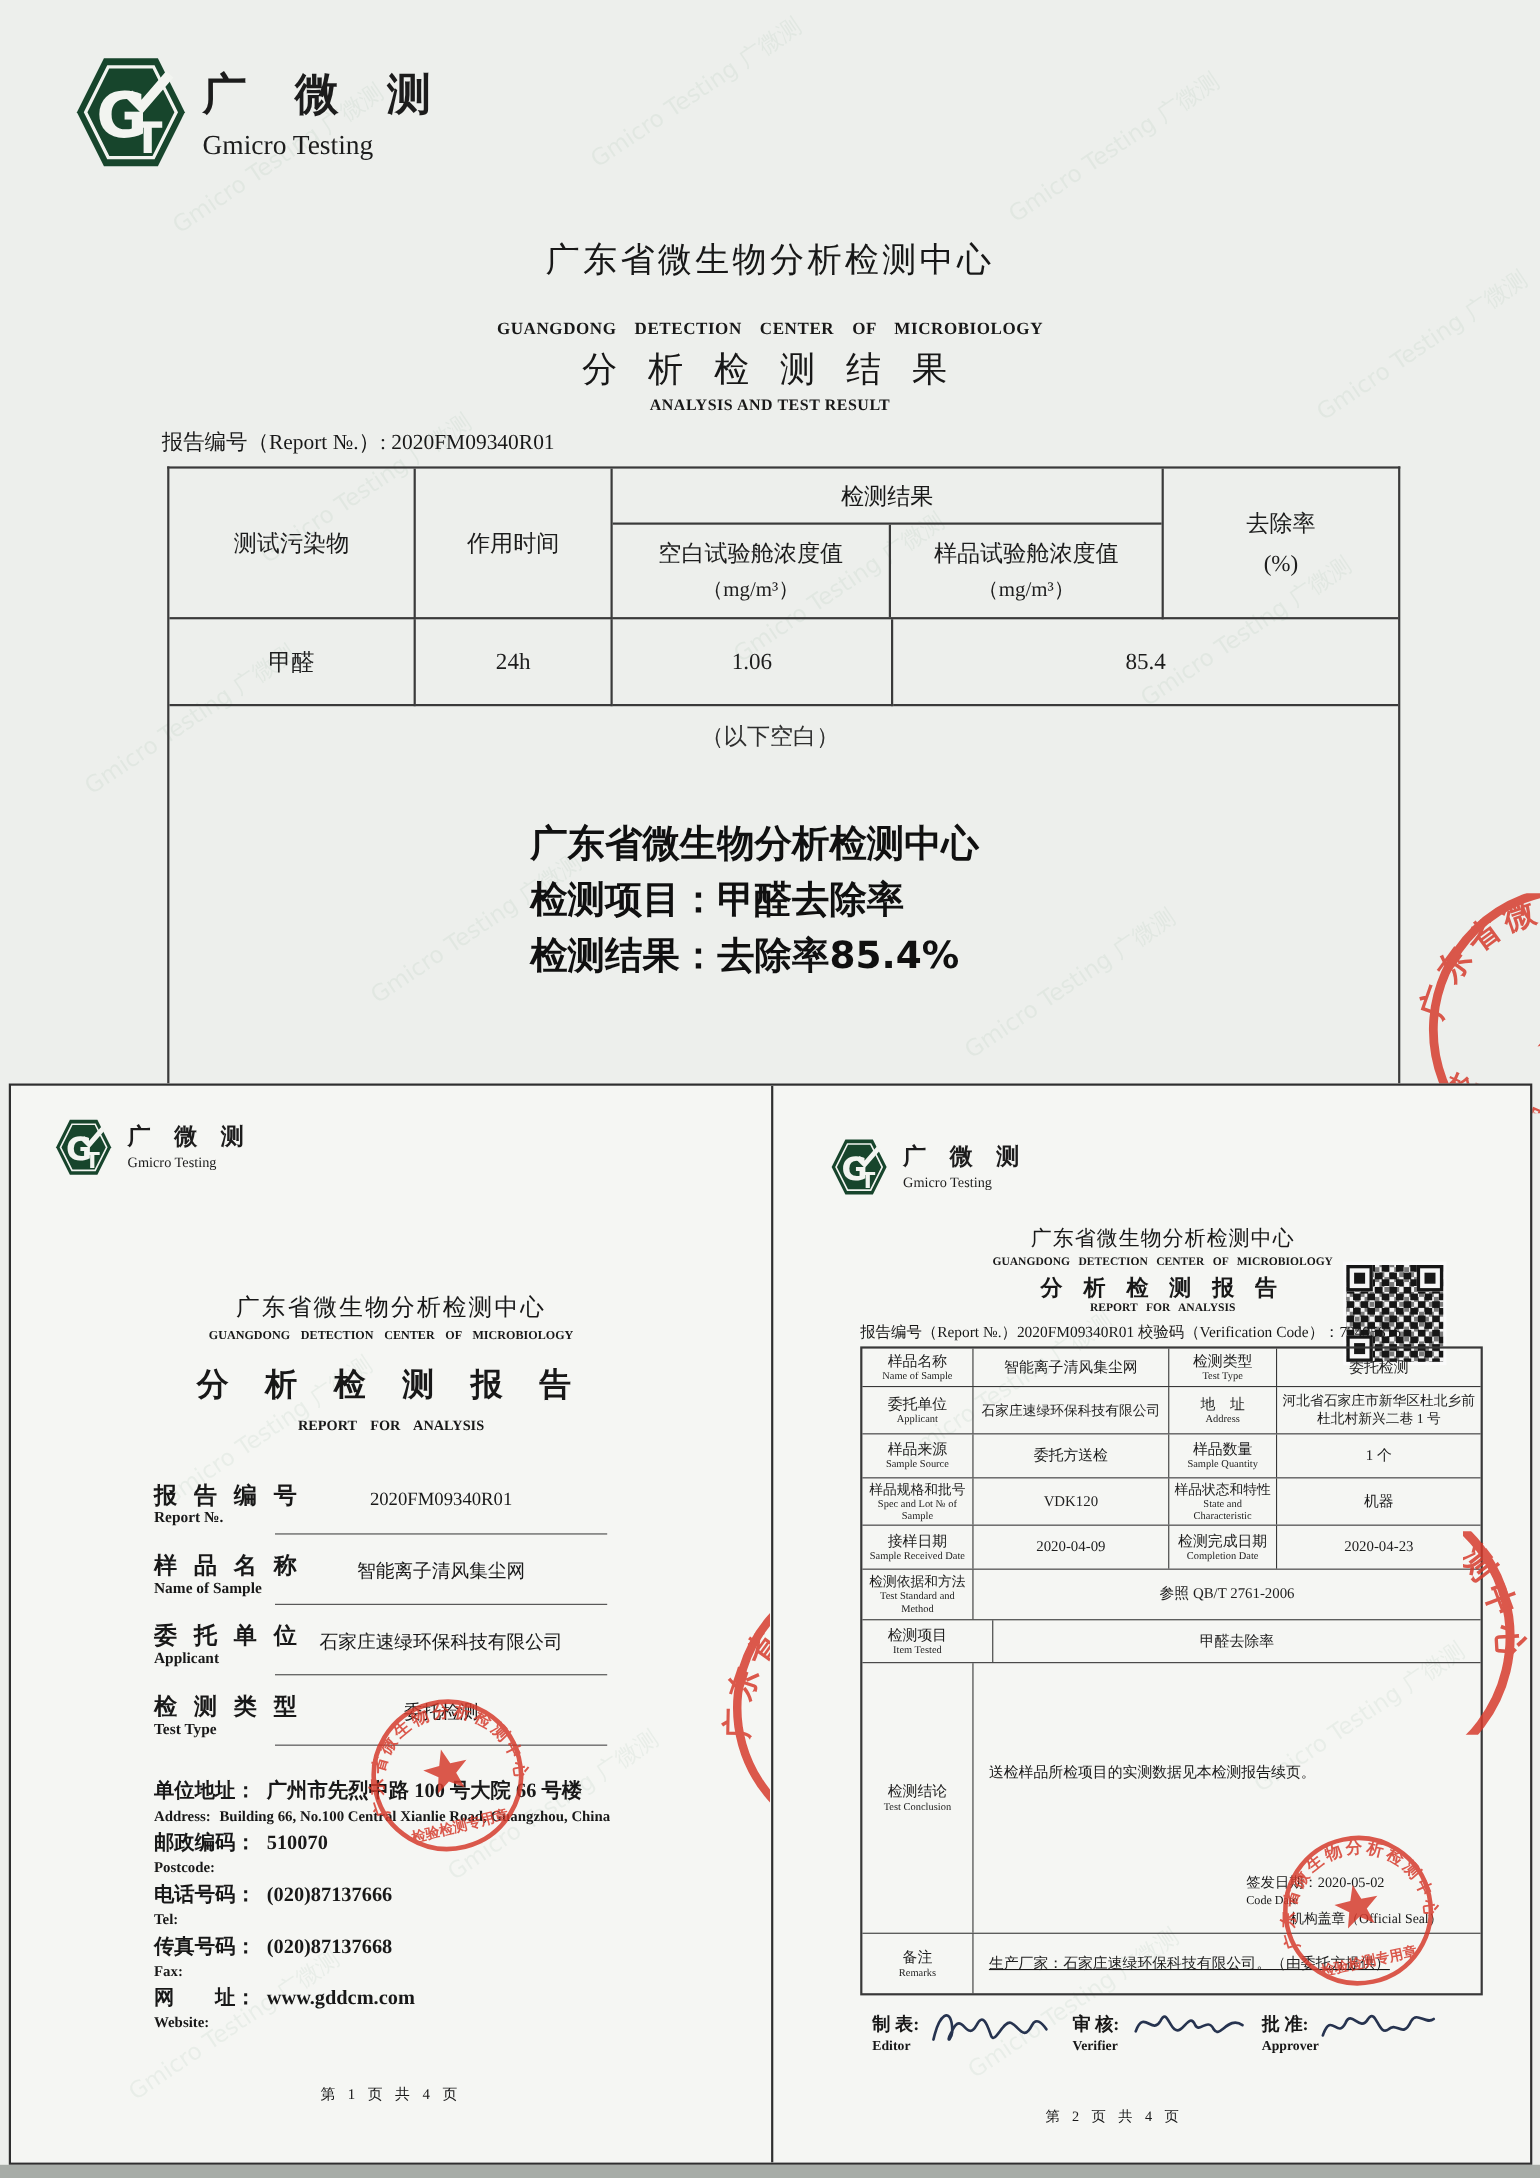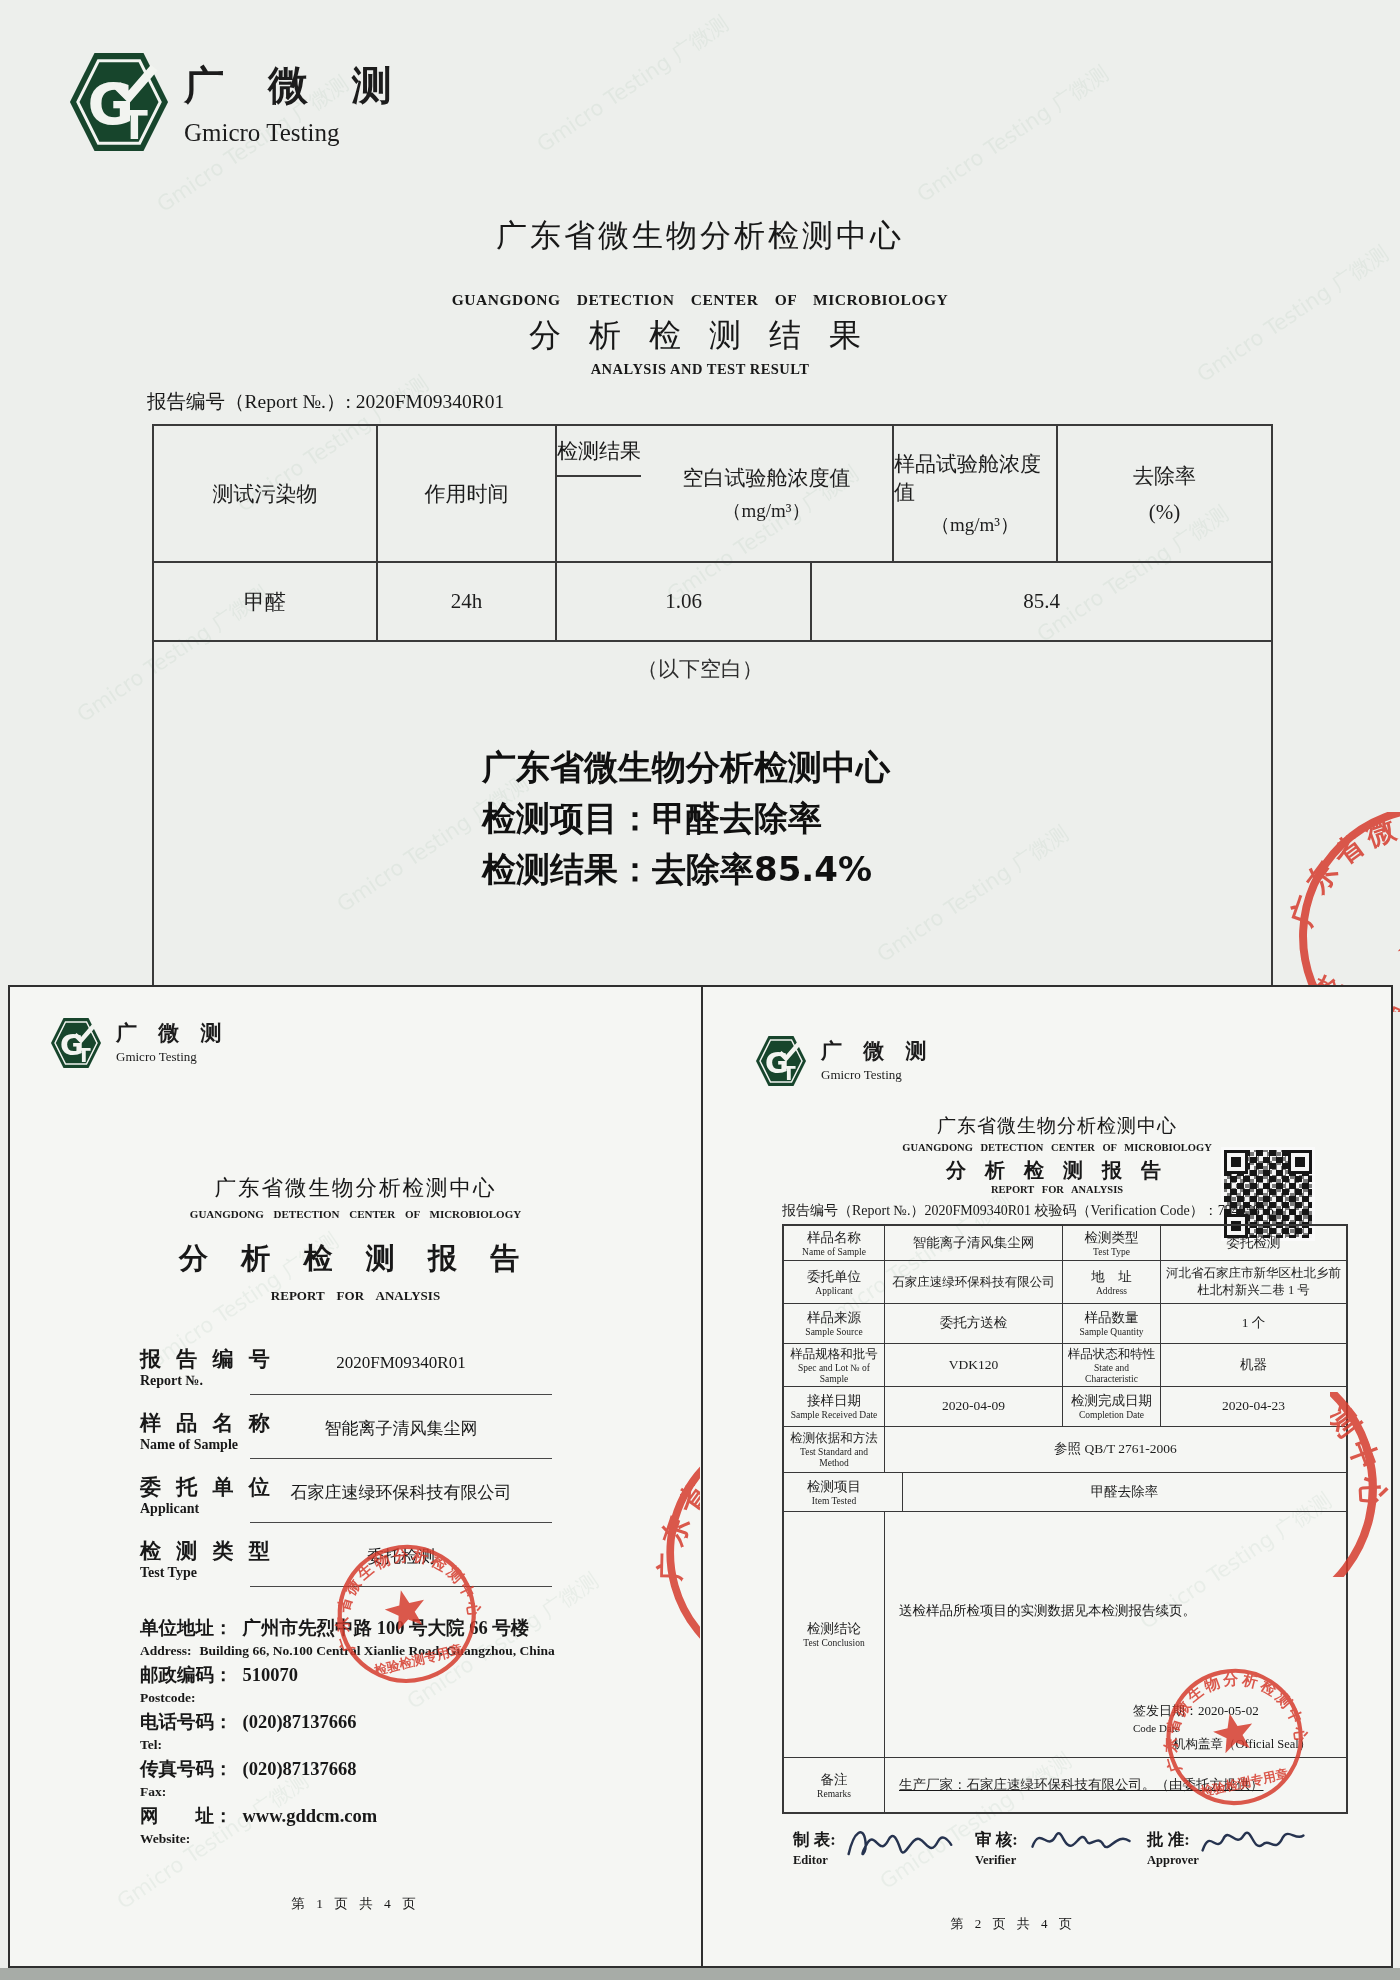--- a/index.html
+++ b/index.html
@@ -35,21 +35,21 @@
   
   .t1{left:152px;top:424px;width:1121px;height:561px;border:2px solid #3a3a3a;border-bottom:none;box-sizing:border-box;}
   .t1 *{box-sizing:border-box;}
   .t1row{display:flex;width:100%;}
   .t1 .hdr{height:137px;}
   .t1 .cell{display:flex;flex-direction:column;align-items:center;justify-content:center;
             font-size:21px;color:#1d1d1d;}
   .t1 .bR{border-right:2px solid #3a3a3a;}
   .t1 .bB{border-bottom:2px solid #3a3a3a;}
   .cA{width:224px;} .cB{width:179px;} .cC{width:255px;} .cD{width:246px;} .cE{width:217px;flex:1;}
-  .grpwrap{width:501px;display:flex;flex-direction:row;}
+  .grpwrap{width:501px;display:flex;flex-direction:column;}
   .grp{height:51px;display:flex;align-items:center;justify-content:center;font-size:21px;}
   .subrow{display:flex;flex:1;}
   .unit{font-size:19px;margin-top:6px;}
   .t1 .data{height:79px;}
   .blanknote{left:0;right:0;top:655px;font-size:21px;color:#2e2e2e;}
   .summary{left:482px;top:742px;font-family:"DejaVu Sans","Liberation Sans",sans-serif;
            font-weight:bold;font-size:34px;line-height:51px;color:#101010;}
 
   
   .stampsvg{opacity:.84;}

